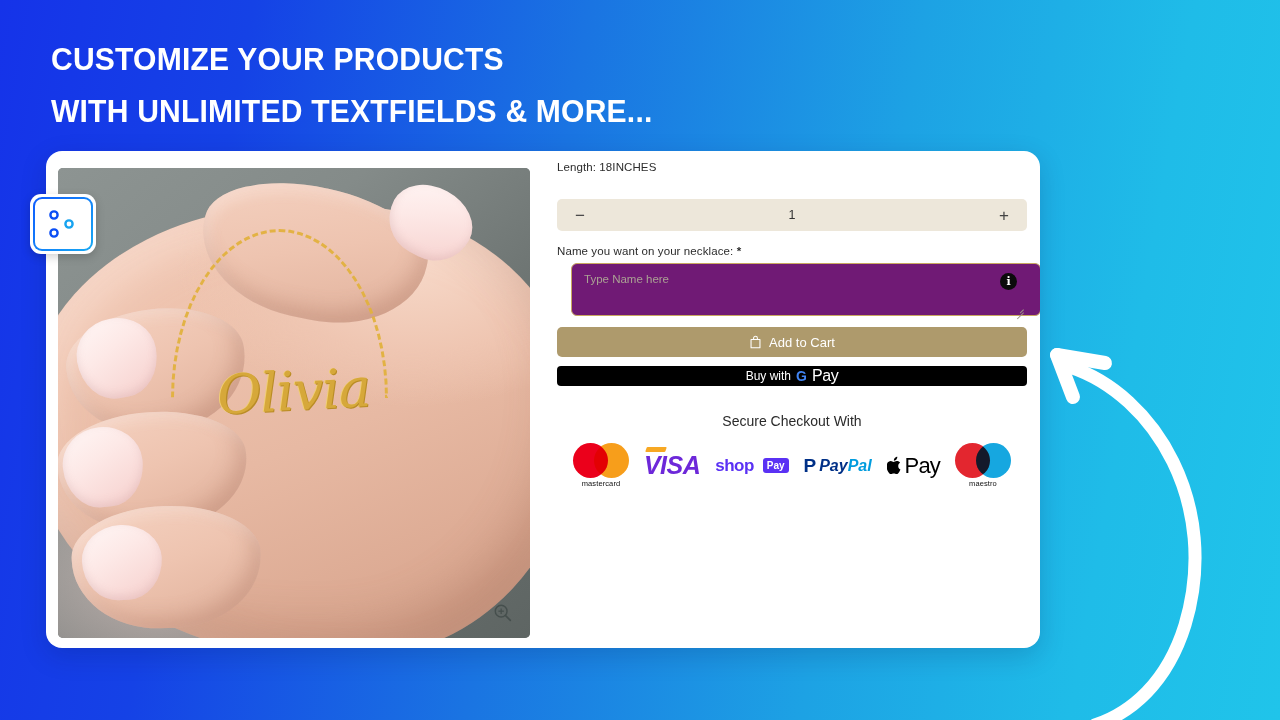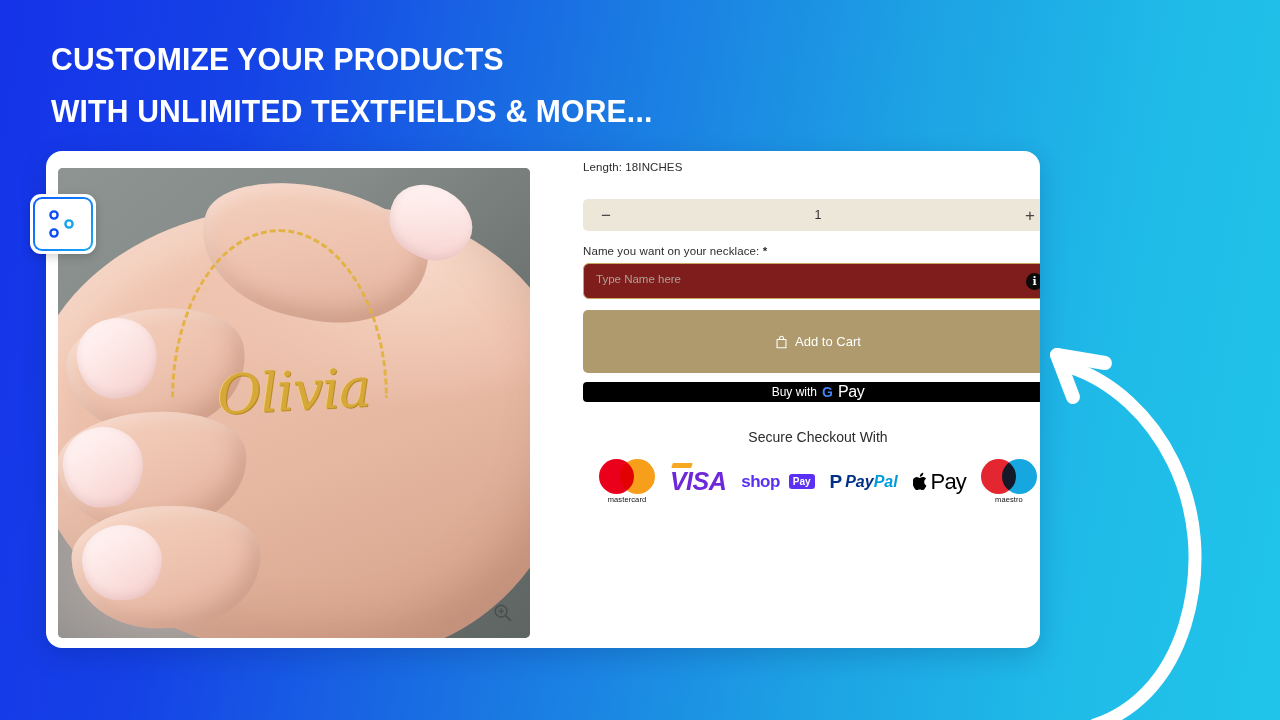--- a/index.html
+++ b/index.html
@@ -125,21 +125,21 @@
     right: 16px;
     bottom: 14px;
     width: 22px;
     height: 22px;
     opacity: 0.72;
   }
 
   
   .form {
     position: absolute;
-    left: 535px;
+    left: 509px;
     top: 10px;
     width: 474px;
     padding: 0 2px;
   }
   .field-label {
     color: #2C2C2C;
     font-size: 11.5px;
     font-weight: 500;
     margin-bottom: 6px;
     letter-spacing: 0.1px;
@@ -188,29 +188,30 @@
     cursor: pointer;
     user-select: none;
     width: 18px;
     text-align: center;
   }
   .qty .val { font-size: 12.5px; color: #333; }
 
   .ta-wrap { position: relative; }
   .textarea {
     width: 100%;
-    height: 36px;
-    background: #7f1d1d;
+    height: 53px;
+    background: #701a75;
     border: 1px solid #C9A860;
     border-radius: 6px;
     padding: 9px 12px;
     font-size: 11.5px;
     color: #ABA294;
     position: relative;
     cursor: text;
+    margin-left: 14px;
   }
   .info-dot {
     position: absolute;
     right: 10px;
     top: 10px;
     width: 17px; height: 17px;
     border-radius: 50%;
     background: #0B0B0B;
     color: #fff;
     font-size: 11px;
@@ -238,21 +239,21 @@
   .resize-grip i:nth-child(2) { width: 5px; bottom: 3px; }
   .counter {
     text-align: right;
     font-size: 9.5px;
     color: #5A5A5A;
     margin-top: 3px;
   }
 
   .btn-cart {
     margin-top: 11px;
-    height: 63px;
+    height: 30px;
     background: #AE9A6C;
     border-radius: 5px;
     display: flex;
     align-items: center;
     justify-content: center;
     gap: 7px;
     color: #FFFFFF;
     font-size: 13px;
     cursor: pointer;
   }

